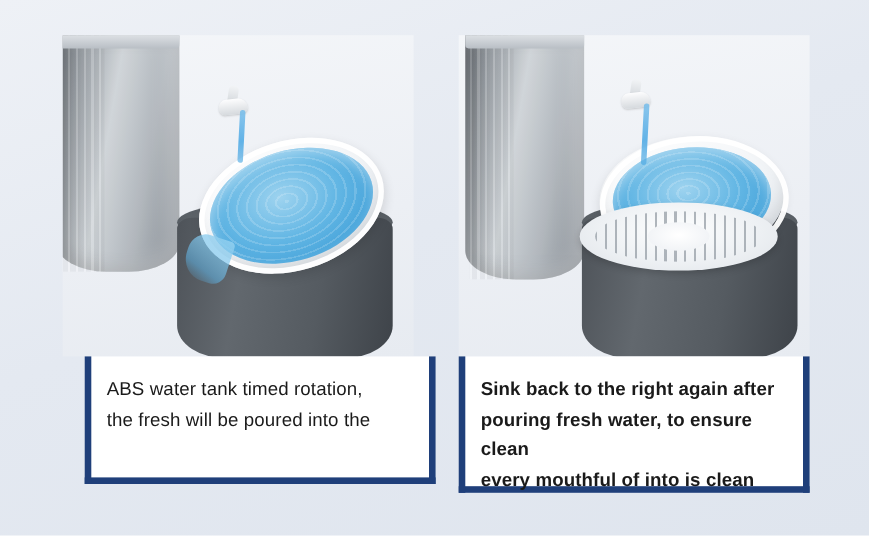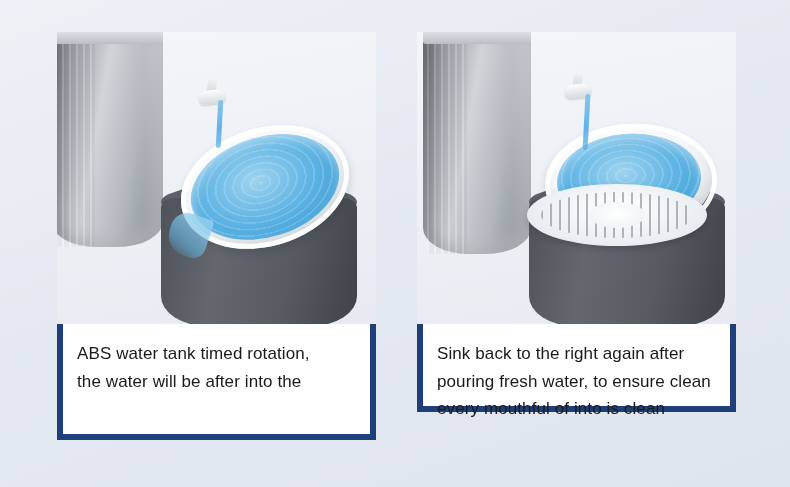--- a/index.html
+++ b/index.html
@@ -291,22 +291,22 @@
     left: 22px;
   }
   .caption p {
     margin: 0;
     color: #1a1a1a;
     font-size: 17px;
     line-height: 1.62;
     letter-spacing: 0.1px;
   }
 
-  .left-cap  { height: 116px; }
-  .right-cap { height: 88px; }
+  .left-cap  { height: 116px; margin-left: 20px; }
+  .right-cap { height: 124px; font-weight: bold; }
 </style>
 </head>
 <body>
 
 <div class="poster">
   <div class="panels">
 
     <div class="panel left">
       <div class="photo">
         <div class="tank">
@@ -326,21 +326,21 @@
 
         <div class="spill"></div>
 
         <div class="spout-stem"></div>
         <div class="spout"></div>
         <div class="stream"></div>
       </div>
 
       <div class="caption left-cap">
         <p>ABS water tank timed rotation,</p>
-        <p>the water will be after into the</p>
+        <p>the fresh will be poured into the</p>
       </div>
     </div>
 
     <div class="panel right">
       <div class="photo">
         <div class="tank">
           <div class="tank-ribs"></div>
         </div>
         <div class="tank-top"></div>
 

